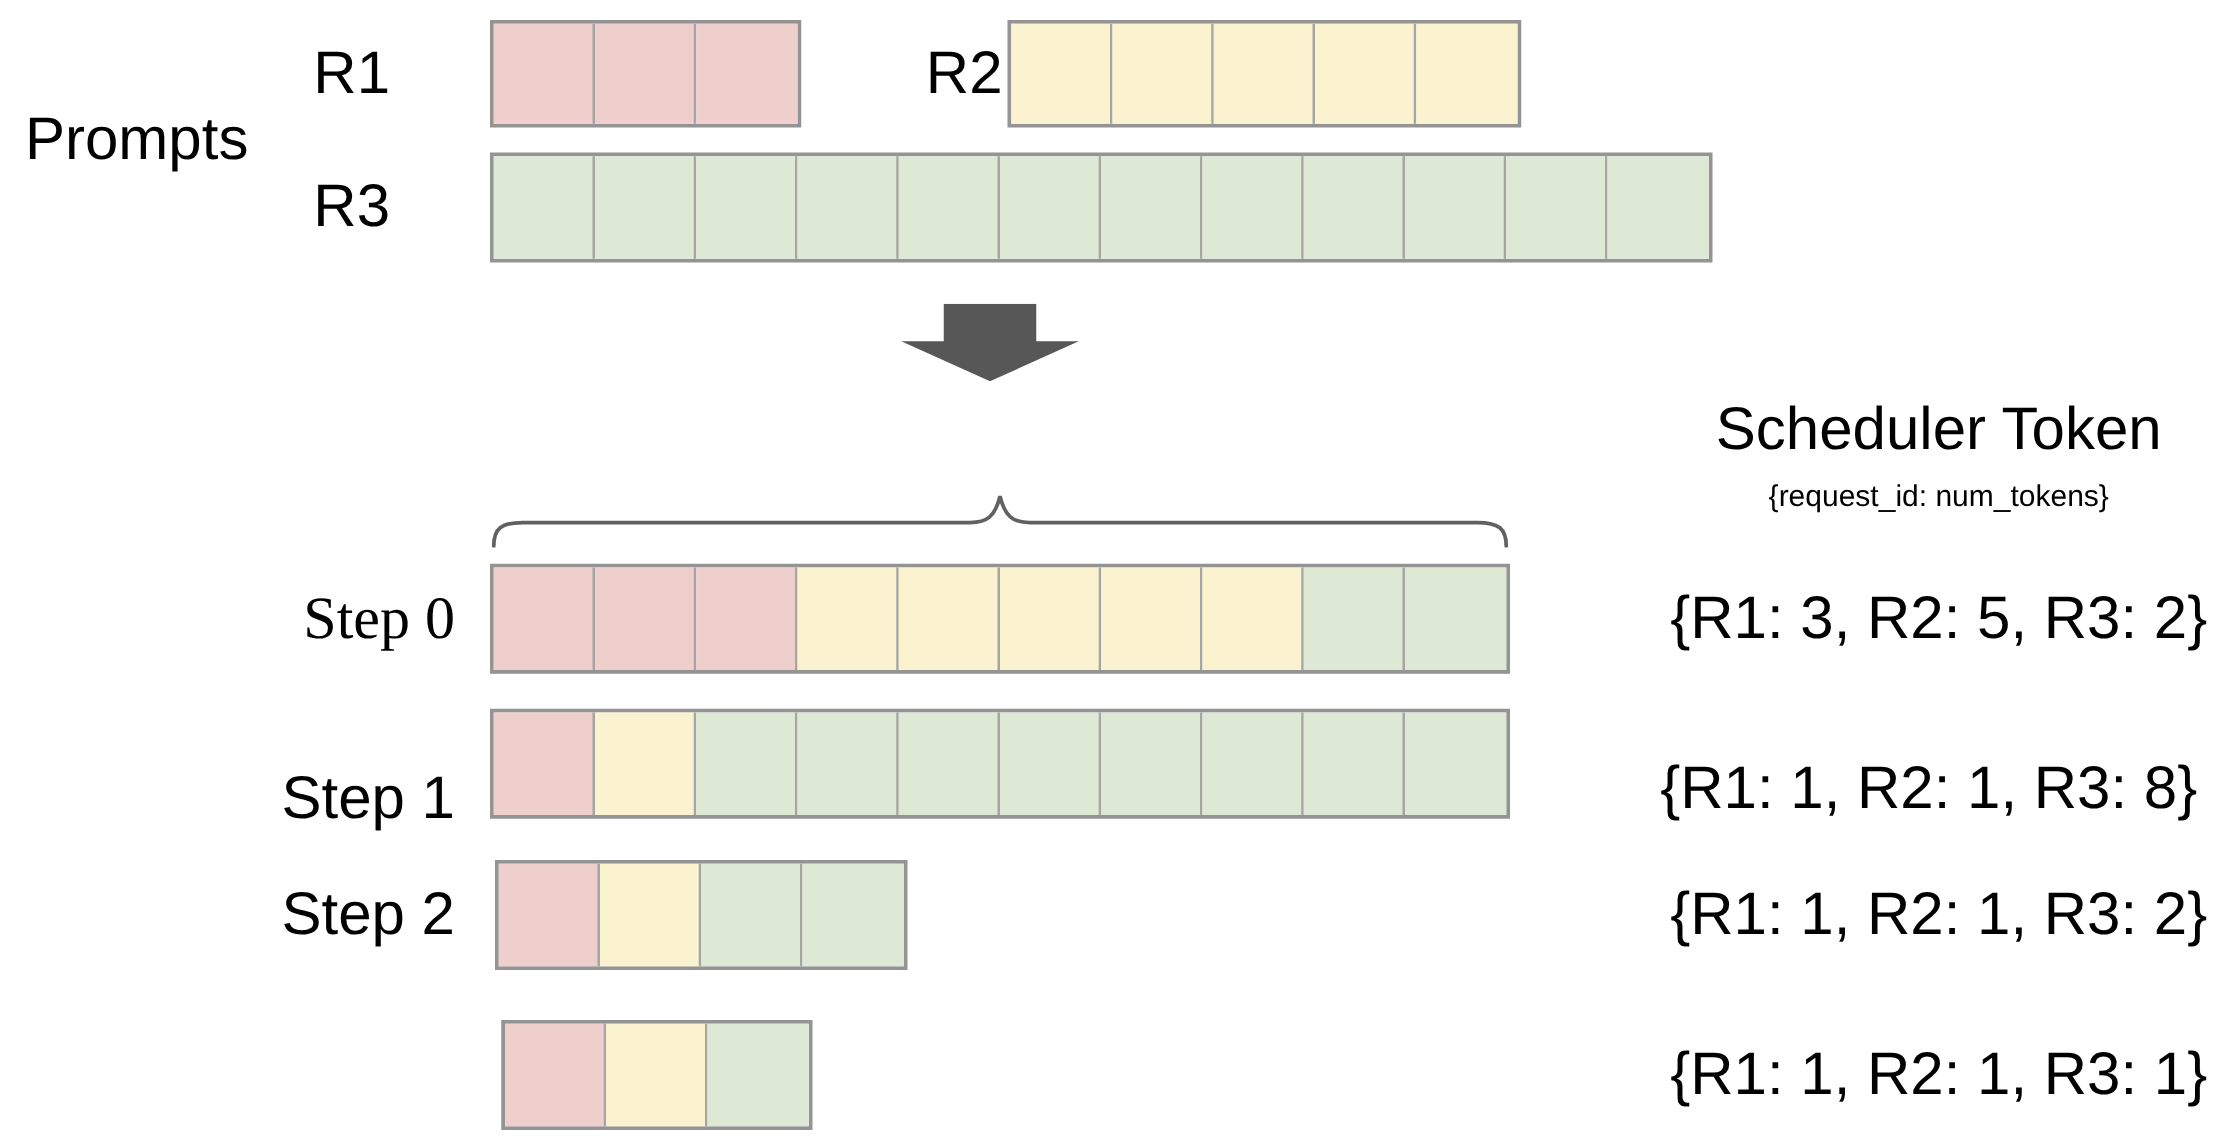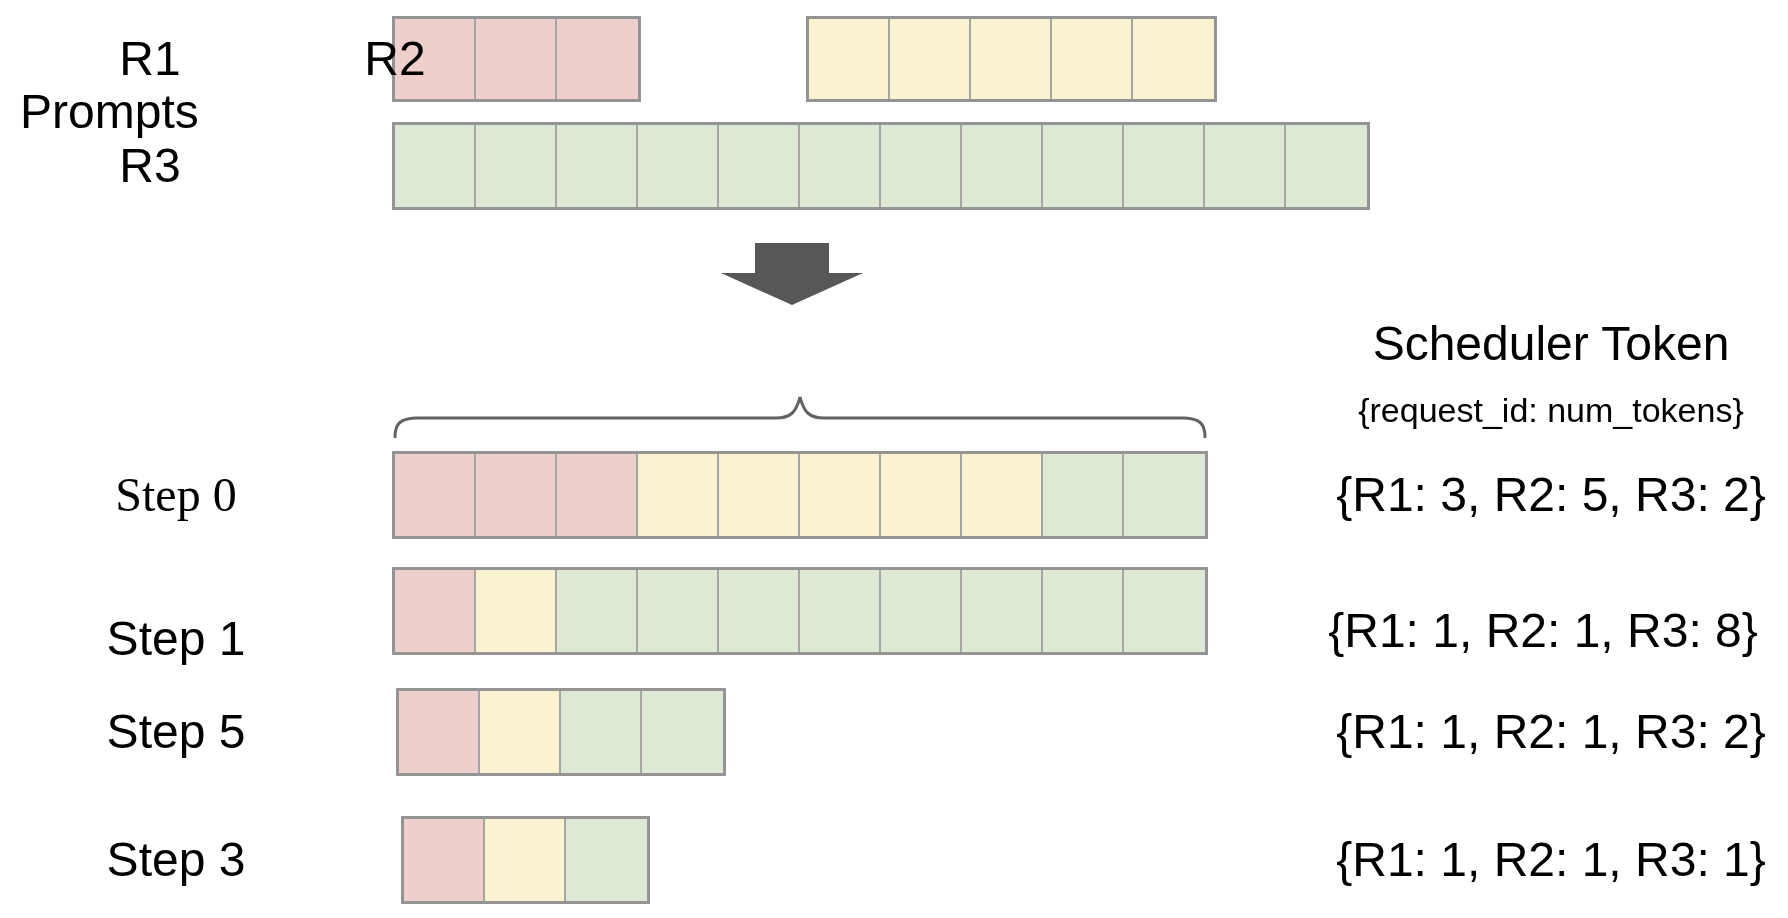--- a/index.html
+++ b/index.html
@@ -4,21 +4,21 @@
 <style>
   html,body{margin:0;padding:0;background:#ffffff;}
   body{
     width:1788px;height:918px;position:relative;overflow:hidden;
     font-family:"Liberation Sans", sans-serif;color:#000;
   }
   .canvas{position:absolute;inset:0;}
   .label{
     position:absolute;font-size:48px;line-height:56px;white-space:nowrap;
   }
-  .right{text-align:center;}
+  .right{text-align:right;padding-left:12px;}
   .center{text-align:center;}
 
   
   .bar{
     position:absolute;display:flex;height:88px;box-sizing:border-box;
     border:3px solid #949494;background:#fff;
   }
   .bar .cell{
     flex:0 0 81px;box-sizing:border-box;border-right:2px solid #a5a5a5;
   }
@@ -47,21 +47,21 @@
   .step1-label{top:583px;margin-top:28px;}
   .step2-label{top:704px;}
   .step3-label{top:832px;}
   .step0-bar{left:392px;top:451px;}
   .step1-bar{left:392px;top:567px;}
   .step2-bar{left:396px;top:688px;}
   .step3-bar{left:401px;top:816px;}
 
   
   .sched-title{left:1320px;width:462px;top:316px;font-weight:400;}
-  .sched-subtitle{left:1320px;width:462px;top:390px;font-size:34px;line-height:40px;}
+  .sched-subtitle{left:1320px;width:462px;top:378px;font-size:24px;line-height:40px;}
   .out0{left:1320px;width:462px;top:467px;}
   .out1{left:1312px;width:462px;top:583px;margin-top:20px;}
   .out2{left:1320px;width:462px;top:704px;}
   .out3{left:1320px;width:462px;top:832px;}
 </style>
 </head>
 <body>
 
 <div class="canvas">
 
@@ -133,30 +133,29 @@
       <div class="cell" style="background: rgb(221, 233, 213);"></div>
       <div class="cell" style="background: rgb(221, 233, 213);"></div>
       <div class="cell" style="background: rgb(221, 233, 213);"></div>
       <div class="cell" style="background: rgb(221, 233, 213);"></div>
       <div class="cell" style="background: rgb(221, 233, 213);"></div>
       <div class="cell" style="background: rgb(221, 233, 213);"></div>
       <div class="cell" style="background: rgb(221, 233, 213);"></div>
     </div>
   <div class="label center out1">{R1: 1, R2: 1, R3: 8}</div>
 
-  <div class="label right step2-label">Step 5</div>
+  <div class="label right step2-label">Step 2</div>
   <div class="bar step2-bar">
       <div class="cell" style="background: rgb(238, 207, 203);"></div>
       <div class="cell" style="background: rgb(251, 242, 208);"></div>
       <div class="cell" style="background: rgb(221, 233, 213);"></div>
       <div class="cell" style="background: rgb(221, 233, 213);"></div>
     </div>
   <div class="label center out2">{R1: 1, R2: 1, R3: 2}</div>
 
-  <div class="label right step3-label">Step 3</div>
   <div class="bar step3-bar">
       <div class="cell" style="background: rgb(238, 207, 203);"></div>
       <div class="cell" style="background: rgb(251, 242, 208);"></div>
       <div class="cell" style="background: rgb(221, 233, 213);"></div>
     </div>
   <div class="label center out3">{R1: 1, R2: 1, R3: 1}</div>
 
 </div>
 
 </body></html>

